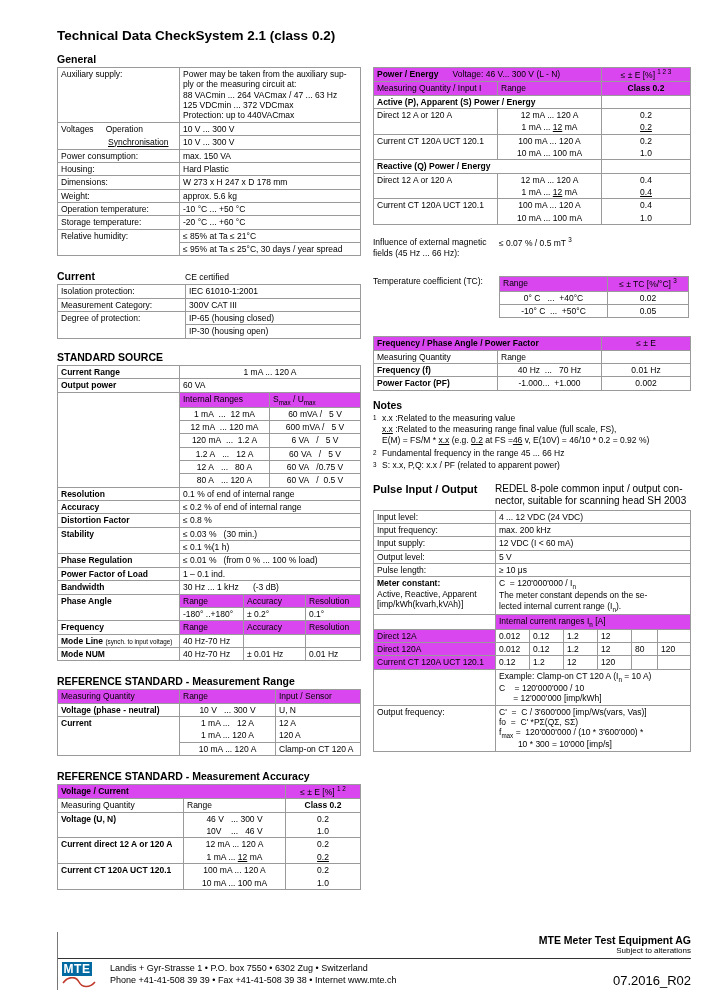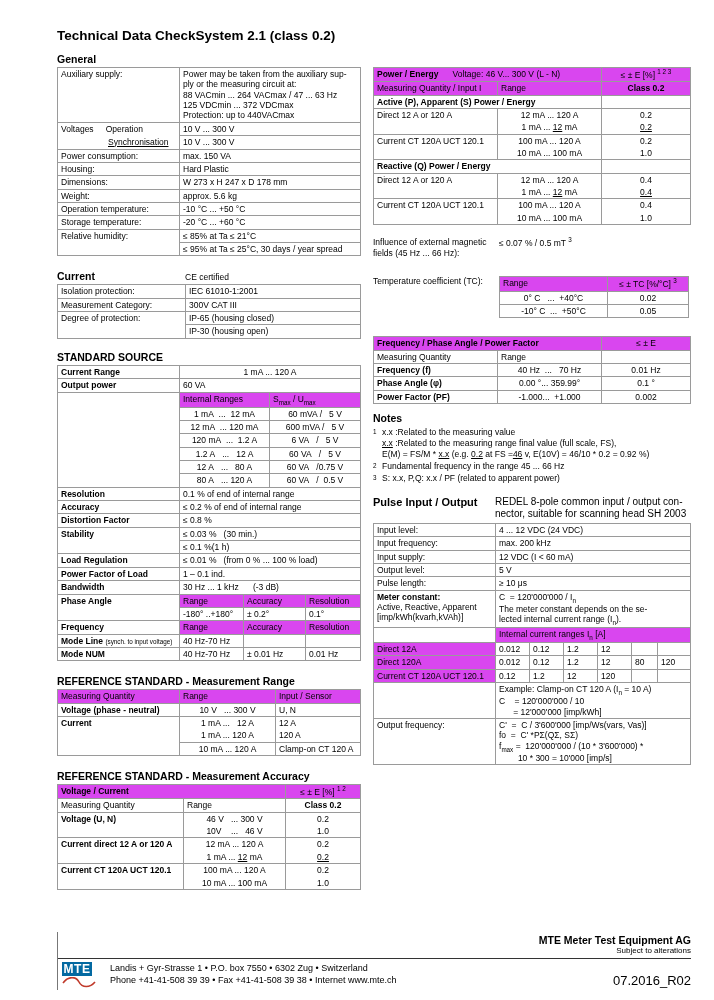--- a/index.html
+++ b/index.html
@@ -216,21 +216,21 @@
                 <td>≤ 0.8 %</td>
               </tr>
               <tr>
                 <td rowspan="2" class="b">Stability</td>
                 <td>≤ 0.03 %&nbsp;&nbsp; (30 min.)</td>
               </tr>
               <tr>
                 <td>≤ 0.1 %(1 h)</td>
               </tr>
               <tr>
-                <td class="b">Load Regulation</td>
+                <td class="b">Phase Regulation</td>
                 <td>≤ 0.01 %&nbsp;&nbsp; (from 0 % ... 100 % load)</td>
               </tr>
               <tr>
                 <td class="b">Power Factor of Load</td>
                 <td>1 – 0.1 ind.</td>
               </tr>
               <tr>
                 <td class="b">Bandwidth</td>
                 <td>30 Hz ... 1 kHz&nbsp;&nbsp;&nbsp;&nbsp;&nbsp; (-3 dB)</td>
               </tr>
@@ -469,25 +469,20 @@
               <td>Measuring Quantity</td>
               <td>Range</td>
               <td></td>
             </tr>
             <tr>
               <td class="b">Frequency (f)</td>
               <td class="c">40 Hz&nbsp; ...&nbsp;&nbsp; 70 Hz</td>
               <td class="c">0.01 Hz</td>
             </tr>
             <tr>
-              <td class="b">Phase Angle (φ)</td>
-              <td class="c">0.00 °... 359.99°</td>
-              <td class="c">0.1 °</td>
-            </tr>
-            <tr>
               <td class="b">Power Factor (PF)</td>
               <td class="c">-1.000...&nbsp;&nbsp;+1.000</td>
               <td class="c">0.002</td>
             </tr>
           </tbody>
         </table>
 
       <div class="notes mt8">
         <div class="h2">Notes</div>
         <div class="note">

